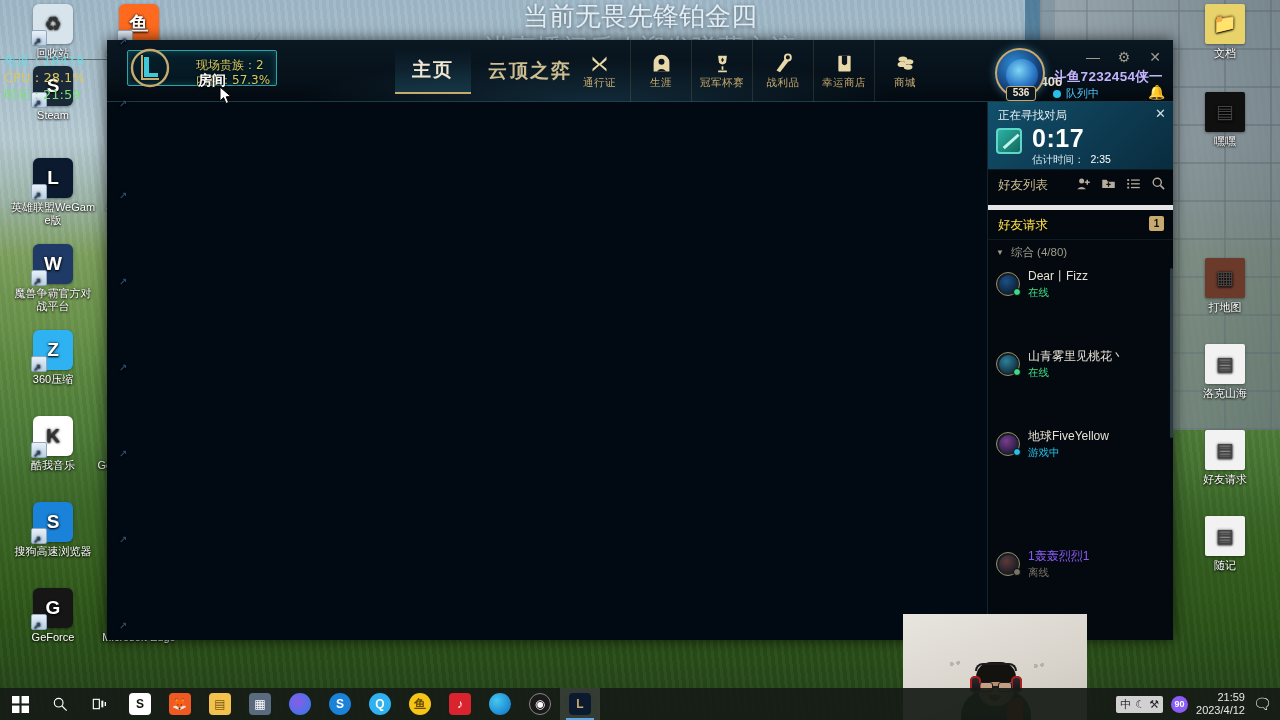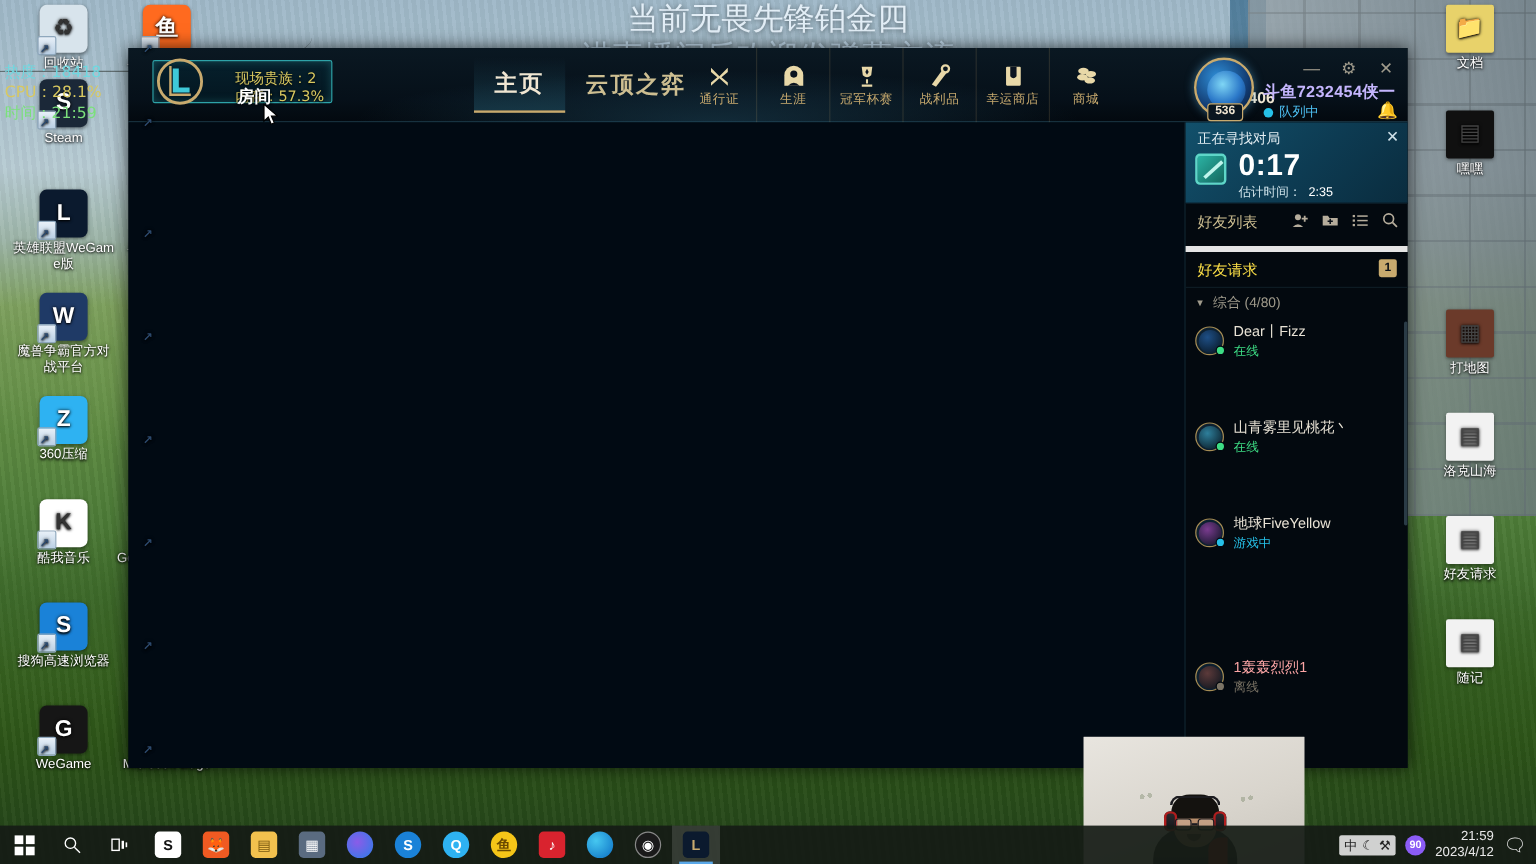--- a/index.html
+++ b/index.html
@@ -284,21 +284,21 @@
     background:#0d2030;
   }
   .fav .inner {
     position:absolute; inset:1.5px; border-radius:50%;
   }
   .fav .st {
     position:absolute; right:-2px; bottom:-1px; width:8px; height:8px;
     border-radius:50%; border:1.5px solid #03090f;
   }
   .fmeta { display:flex; flex-direction:column; gap:1px; overflow:hidden; }
-  .fname { font-size:12px; color:#fca5a5; white-space:nowrap; }
+  .fname { font-size:12px; color:#8b5cf6; white-space:nowrap; }
   .fname.on { color:#e8e2d5; }
   .fstat { font-size:10.5px; }
   .st-online  { color:#3ddc84; } .bg-online  { background:#3ddc84; }
   .st-ingame  { color:#26c0e8; } .bg-ingame  { background:#26c0e8; }
   .st-away    { color:#e8413d; } .bg-away    { background:#e8413d; }
   .st-offline { color:#7a7365; } .bg-offline { background:#7a7365; }
   #scrollbar {
     position:absolute; right:1px; top:4px; width:3px; height:170px;
     background:#2a3b46; border-radius:2px;
   }
@@ -463,21 +463,21 @@
     <div class="dicon" style="left: 10px; top: 502px;">
       <div class="glyph sc" style="background:#1a82d8;">S</div>
       <span class="dlabel">搜狗高速浏览器</span>
     </div>
     <div class="dicon" style="left: 96px; top: 502px;">
       <div class="glyph sc" style="background:#ff8a1f;">Q</div>
       <span class="dlabel">QQ游戏</span>
     </div>
     <div class="dicon" style="left: 10px; top: 588px;">
       <div class="glyph sc" style="background:#161616;">G</div>
-      <span class="dlabel">WeGame</span>
+      <span class="dlabel">GeForce</span>
     </div>
     <div class="dicon" style="left: 96px; top: 588px;">
       <div class="glyph sc" style="background:#1b82c4;">e</div>
       <span class="dlabel">Microsoft Edge</span>
     </div>
   </div>
 <div id="desktop-icons-right">
     <div class="dicon" style="left: 1182px; top: 4px;">
       <div class="glyph" style="background:#e8d26a;color:#444;border-radius:2px;">📁</div>
       <span class="dlabel">文档</span>

